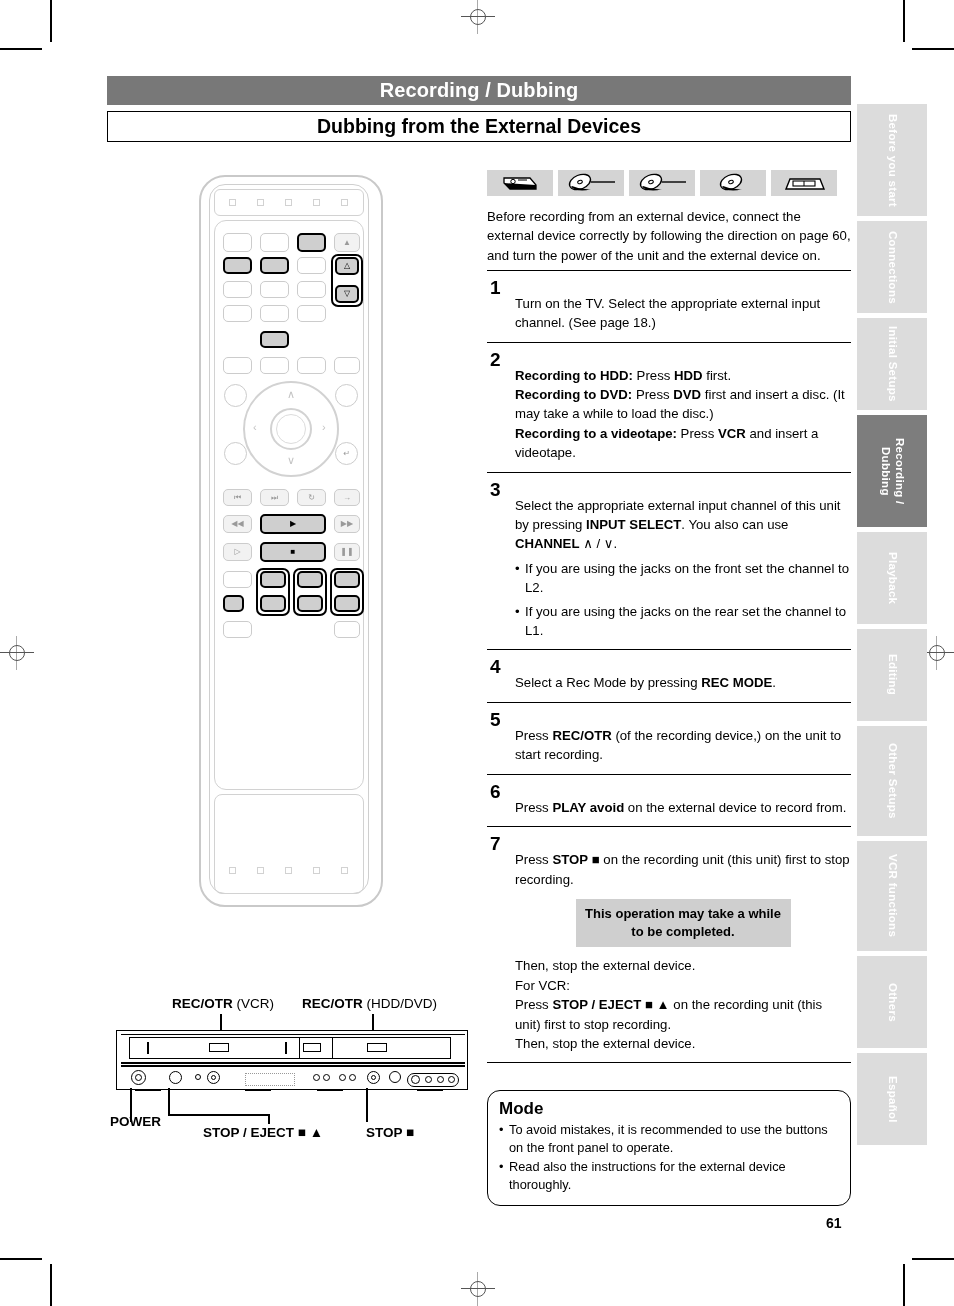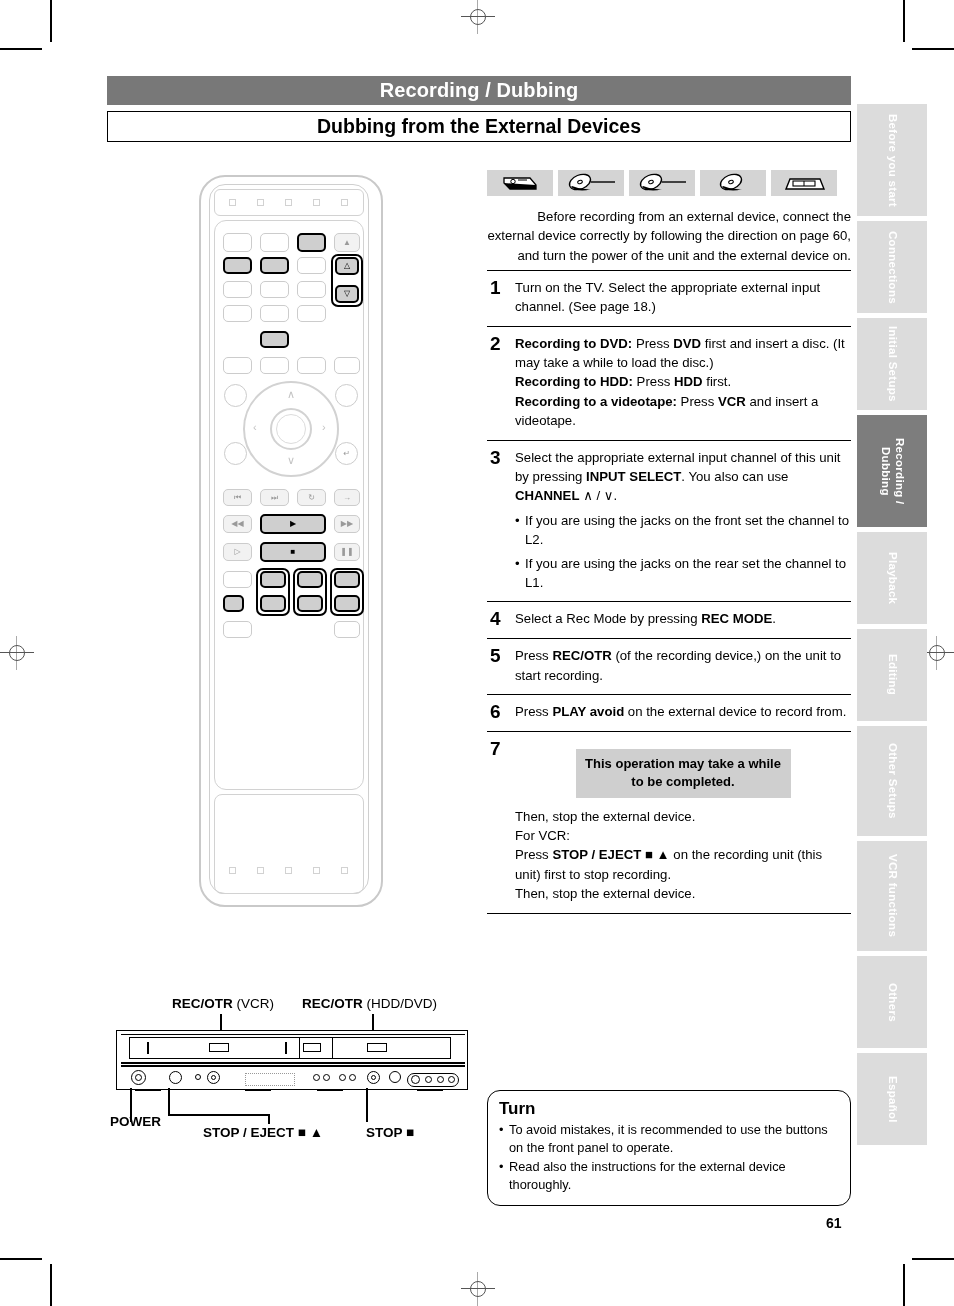--- a/index.html
+++ b/index.html
@@ -109,32 +109,32 @@
   .leader { position:absolute; background:#000; width:1.6px; }
   .leader-h { position:absolute; background:#000; height:1.6px; }
 
   
   .right-col { position:absolute; left:487px; top:170px; width:364px; }
   .media-icons { display:flex; gap:5px; margin-bottom:11px; }
   .media-icon {
     width:66px; height:26px; background:#d4d4d4;
     display:flex; align-items:center; justify-content:center;
   }
-  .intro { font-size:13.2px; line-height:1.46; margin-bottom:4px;text-align:right; }
+  .intro { font-size:13.2px; line-height:1.46; margin-bottom:4px; }
 
   .steps { margin-top:5px; }
   .step {
     display:flex; border-top:1.3px solid #000; padding:7px 0 9px 0;
   }
   .step:last-child { border-bottom:1.3px solid #000; }
   .step-num {
     width:28px; flex:0 0 28px; font-size:19px; font-weight:bold;
     text-align:left; padding-left:3px; line-height:1.05;
   }
-  .step-body { flex:1; font-size:13.2px; line-height:1.47; }
+  .step-body { flex:1; font-size:13.2px; line-height:1.47;margin-top:16px; }
   .step-body b { font-weight:bold; }
   .bullets { margin-top:5px; }
   .bullet { display:flex; margin-top:4px; }
   .bullet .bdot { width:10px; flex:0 0 10px; }
   .bullet .btxt { flex:1; }
 
   .callout {
     background:#cfcfcf; width:215px; margin:10px auto 9px auto; padding:6px 8px;
     text-align:center; font-size:13px; font-weight:bold; line-height:1.4;
   }
@@ -462,22 +462,22 @@
     <div class="steps" id="steps">
         <div class="step">
           <div class="step-num">1</div>
           <div class="step-body">
             <div>Turn on the TV.  Select the appropriate external input channel. (See page 18.)</div>
           </div>
         </div>
         <div class="step">
           <div class="step-num">2</div>
           <div class="step-body">
+            <div><b>Recording to HDD:</b><span> Press </span><b>HDD</b><span> first.</span></div>
             <div><b>Recording to DVD:</b><span> Press </span><b>DVD</b><span> first and insert a disc. (It may take a while to load the disc.)</span></div>
-            <div><b>Recording to HDD:</b><span> Press </span><b>HDD</b><span> first.</span></div>
             <div><b>Recording to a videotape:</b><span> Press </span><b>VCR</b><span> and insert a videotape.</span></div>
           </div>
         </div>
         <div class="step">
           <div class="step-num">3</div>
           <div class="step-body">
             <div><span>Select the appropriate external input channel of this unit by pressing </span><b>INPUT SELECT</b><span>. You also can use </span><b>CHANNEL</b><span> ∧ / ∨.</span></div>
             <div class="bullets">
               <div class="bullet">
                 <span class="bdot">•</span>
@@ -504,32 +504,33 @@
         </div>
         <div class="step">
           <div class="step-num">6</div>
           <div class="step-body">
             <div><span>Press </span><b>PLAY avoid</b><span> on the external device to record from.</span></div>
           </div>
         </div>
         <div class="step">
           <div class="step-num">7</div>
           <div class="step-body">
+            <div><span>Press </span><b>STOP</b><span> ■ on the recording unit (this unit) first to stop recording.</span></div>
             <div class="callout">This operation may take a while to be completed.</div>
             <div>Then, stop the external device.</div>
             <div>For VCR:</div>
             <div><span>Press </span><b>STOP / EJECT</b><span> ■ ▲ on the recording unit (this unit) first to stop recording.</span></div>
             <div>Then, stop the external device.</div>
           </div>
         </div>
       </div>
   </div>
 
   <div class="note-box">
-    <div class="note-title">Turn</div>
+    <div class="note-title">Mode</div>
     <div class="note-list" id="note-list">
         <div class="note-item">
           <span class="bdot">•</span>
           <span>To avoid mistakes, it is recommended to use the buttons on the front panel to operate.</span>
         </div>
         <div class="note-item">
           <span class="bdot">•</span>
           <span>Read also the instructions for the external device thoroughly.</span>
         </div>
       </div>

